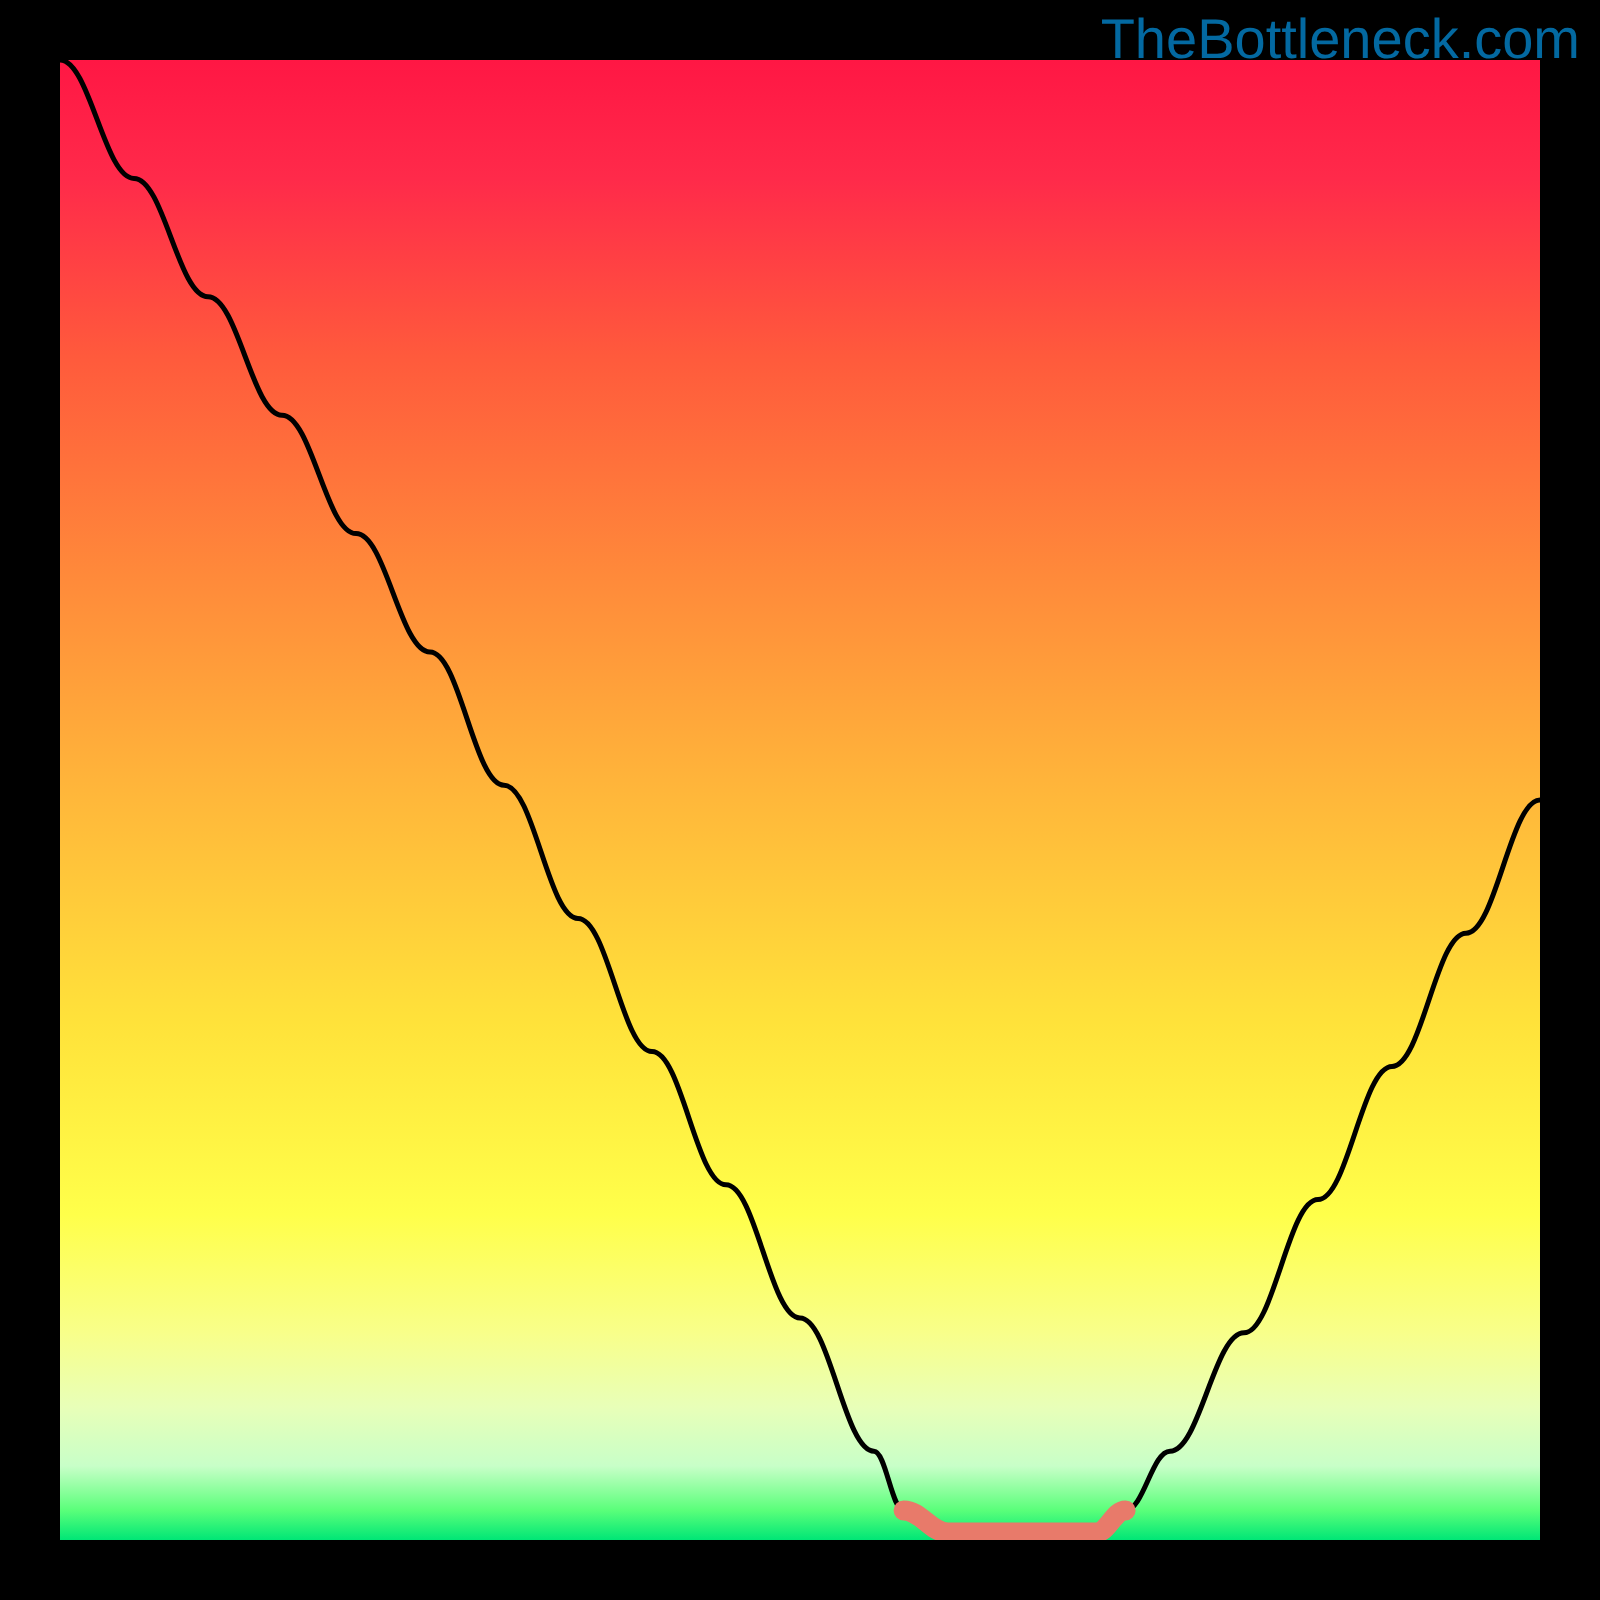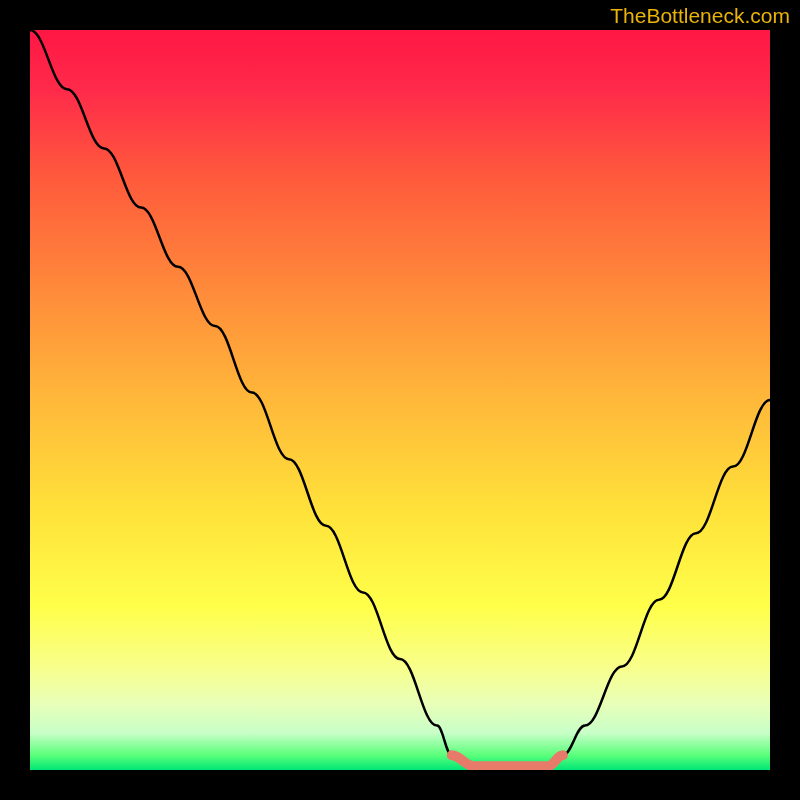--- a/index.html
+++ b/index.html
@@ -7,22 +7,22 @@
     width: 800px;
     height: 800px;
     background: #000;
     position: relative;
     font-family: Arial, sans-serif;
   }
   .watermark {
     position: absolute;
     top: 4px;
     right: 10px;
-    color: #eab308;
-    font-size: 21px;
+    color: #0369a1;
+    font-size: 28px;
     font-weight: normal;
     z-index: 10;
     text-align: center;
   }
   .plot-area {
     position: absolute;
     left: 30px;
     top: 30px;
     width: 740px;
     height: 740px;

